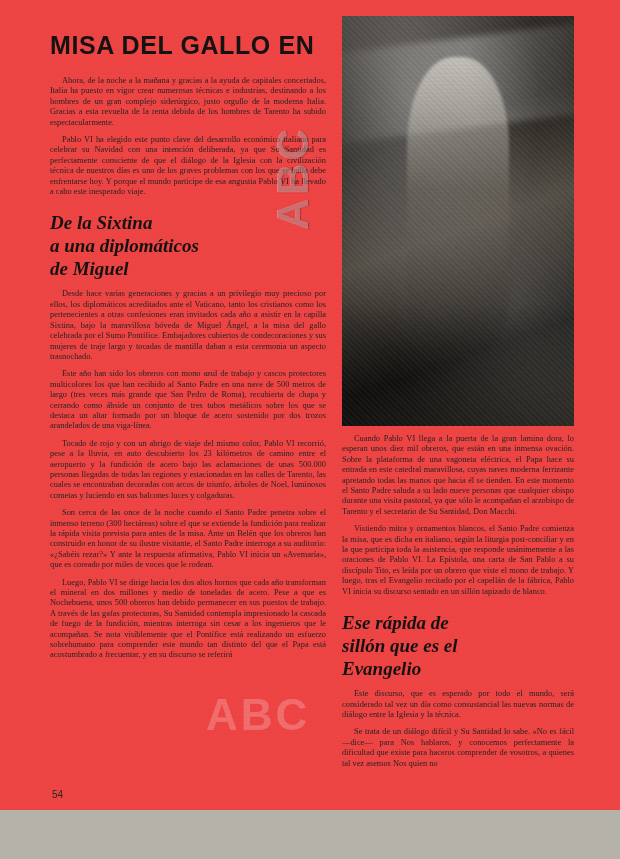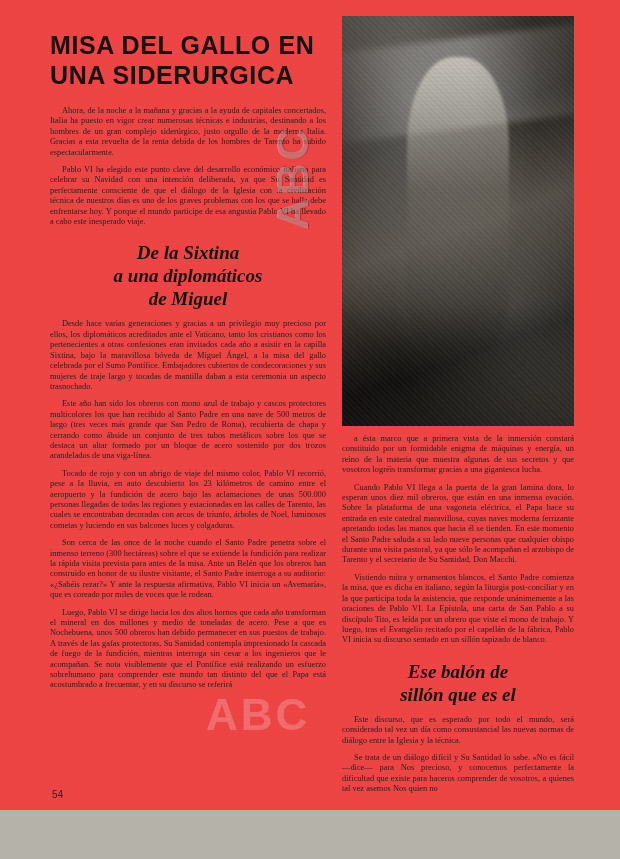--- a/index.html
+++ b/index.html
@@ -67,21 +67,20 @@
     color: #262422;
   }
   p.body.first { margin-top: 16px; }
   .subhead {
     font-family: "Liberation Serif", serif;
     font-style: italic;
     font-size: 19px;
     line-height: 23px;
     margin: 14px 0 9px 0;
     color: #141312;
-    text-align: center;
   }
   .subhead span { display:block; }
   .photo {
     position: absolute;
     left: 292px;
     top: 0px;
     width: 232px;
     height: 410px;
     background:
       radial-gradient(ellipse at 30% 20%, rgba(255,255,255,.28), rgba(0,0,0,0) 55%),
@@ -165,51 +164,50 @@
     <div class="photo">
       <div class="beam"></div>
       <div class="fig"></div>
       <div class="dark-bottom"></div>
       <div class="grain2"></div>
     </div>
 
     <div class="col-left">
       <h1 class="headline">
         <span>MISA DEL GALLO EN</span>
-        <span class="l2">UNA SIDERURGICA</span>
       </h1>
 
       <p class="body first">Ahora, de la noche a la mañana y gracias a la ayuda de capitales concertados, Italia ha puesto en vigor crear numerosas técnicas e industrias, destinando a los hombres de un gran complejo siderúrgico, justo orgullo de la moderna Italia. Gracias a esta revuelta de la renta debida de los hombres de Tarento ha subido espectacularmente.</p>
       <p class="body">Pablo VI ha elegido este punto clave del desarrollo económico italiano para celebrar su Navidad con una intención deliberada, ya que Su Santidad es perfectamente consciente de que el diálogo de la Iglesia con la civilización técnica de nuestros días es uno de los graves problemas con los que se halla debe enfrentarse hoy. Y porque el mundo participe de esa angustia Pablo VI ha llevado a cabo este inesperado viaje.</p>
 
       <h2 class="subhead">
         <span>De la Sixtina</span>
         <span>a una diplomáticos</span>
         <span>de Miguel</span>
       </h2>
 
       <p class="body">Desde hace varias generaciones y gracias a un privilegio muy precioso por ellos, los diplomáticos acreditados ante el Vaticano, tanto los cristianos como los pertenecientes a otras confesiones eran invitados cada año a asistir en la capilla Sixtina, bajo la maravillosa bóveda de Miguel Ángel, a la misa del gallo celebrada por el Sumo Pontífice. Embajadores cubiertos de condecoraciones y sus mujeres de traje largo y tocadas de mantilla daban a esta ceremonia un aspecto trasnochado.</p>
       <p class="body">Este año han sido los obreros con mono azul de trabajo y cascos protectores multicolores los que han recibido al Santo Padre en una nave de 500 metros de largo (tres veces más grande que San Pedro de Roma), recubierta de chapa y cerrando como ábside un conjunto de tres tubos metálicos sobre los que se destaca un altar formado por un bloque de acero sostenido por dos trozos arandelados de una viga-línea.</p>
       <p class="body">Tocado de rojo y con un abrigo de viaje del mismo color, Pablo VI recorrió, pese a la lluvia, en auto descubierto los 23 kilómetros de camino entre el aeropuerto y la fundición de acero bajo las aclamaciones de unas 500.000 personas llegadas de todas las regiones y estacionadas en las calles de Tarento, las cuales se encontraban decoradas con arcos de triunfo, árboles de Noel, luminosos cometas y luciendo en sus balcones luces y colgaduras.</p>
       <p class="body">Son cerca de las once de la noche cuando el Santo Padre penetra sobre el inmenso terreno (300 hectáreas) sobre el que se extiende la fundición para realizar la rápida visita prevista para antes de la misa. Ante un Belén que los obreros han construido en honor de su ilustre visitante, el Santo Padre interroga a su auditorio: «¿Sabéis rezar?» Y ante la respuesta afirmativa, Pablo VI inicia un «Avemaría», que es coreado por miles de voces que le rodean.</p>
       <p class="body">Luego, Pablo VI se dirige hacia los dos altos hornos que cada año transforman el mineral en dos millones y medio de toneladas de acero. Pese a que es Nochebuena, unos 500 obreros han debido permanecer en sus puestos de trabajo. A través de las gafas protectoras, Su Santidad contempla impresionado la cascada de fuego de la fundición, mientras interroga sin cesar a los ingenieros que le acompañan. Se nota visiblemente que el Pontífice está realizando un esfuerzo sobrehumano para comprender este mundo tan distinto del que el Papa está acostumbrado a frecuentar, y en su discurso se referirá</p>
     </div>
 
     <div class="col-right" style="top:418px;">
-      <p class="body">a ésta marco que a primera vista de la inmersión constará constituido por un formidable enigma de máquinas y energía, un reino de la materia que muestra algunas de sus secretos y que vosotros logréis transformar gracias a una gigantesca lucha.</p>
       <p class="body">Cuando Pablo VI llega a la puerta de la gran lamina dora, lo esperan unos diez mil obreros, que están en una inmensa ovación. Sobre la plataforma de una vagoneta eléctrica, el Papa hace su entrada en este catedral maravillosa, cuyas naves moderna ferrizante apretando todas las manos que hacia él se tienden. En este momento el Santo Padre saluda a su lado nueve personas que cualquier obispo durante una visita pastoral, ya que sólo le acompañan el arzobispo de Tarento y el secretario de Su Santidad, Don Macchi.</p>
       <p class="body">Vistiendo mitra y ornamentos blancos, el Santo Padre comienza la misa, que es dicha en italiano, según la liturgia post-conciliar y en la que participa toda la asistencia, que responde unánimemente a las oraciones de Pablo VI. La Epístola, una carta de San Pablo a su discípulo Tito, es leída por un obrero que viste el mono de trabajo. Y luego, tras el Evangelio recitado por el capellán de la fábrica, Pablo VI inicia su discurso sentado en un sillón tapizado de blanco.</p>
 
       <h2 class="subhead">
-        <span>Ese balón de</span>
+        <span>Ese rápida de</span>
         <span>sillón que es el</span>
+        <span>Evangelio</span>
       </h2>
 
       <p class="body">Este discurso, que es esperado por todo el mundo, será considerado tal vez un día como consustancial las nuevas normas de diálogo entre la Iglesia y la técnica.</p>
-      <p class="body">Se trata de un diálogo difícil y Su Santidad lo sabe. «No es fácil —dice— para Nos precioso, y conocemos perfectamente la dificultad que existe para haceros comprender de vosotros, a quienes tal vez asemos Nos quien no</p>
+      <p class="body">Se trata de un diálogo difícil y Su Santidad lo sabe. «No es fácil —dice— para Nos hablaros, y conocemos perfectamente la dificultad que existe para haceros comprender de vosotros, a quienes tal vez asemos Nos quien no</p>
     </div>
 
   </div>
 
   <div class="watermark">ABC</div>
   <div class="watermark2">ABC</div>
   <div class="page-number">54</div>
   <div class="grain"></div>
 </div>
 

